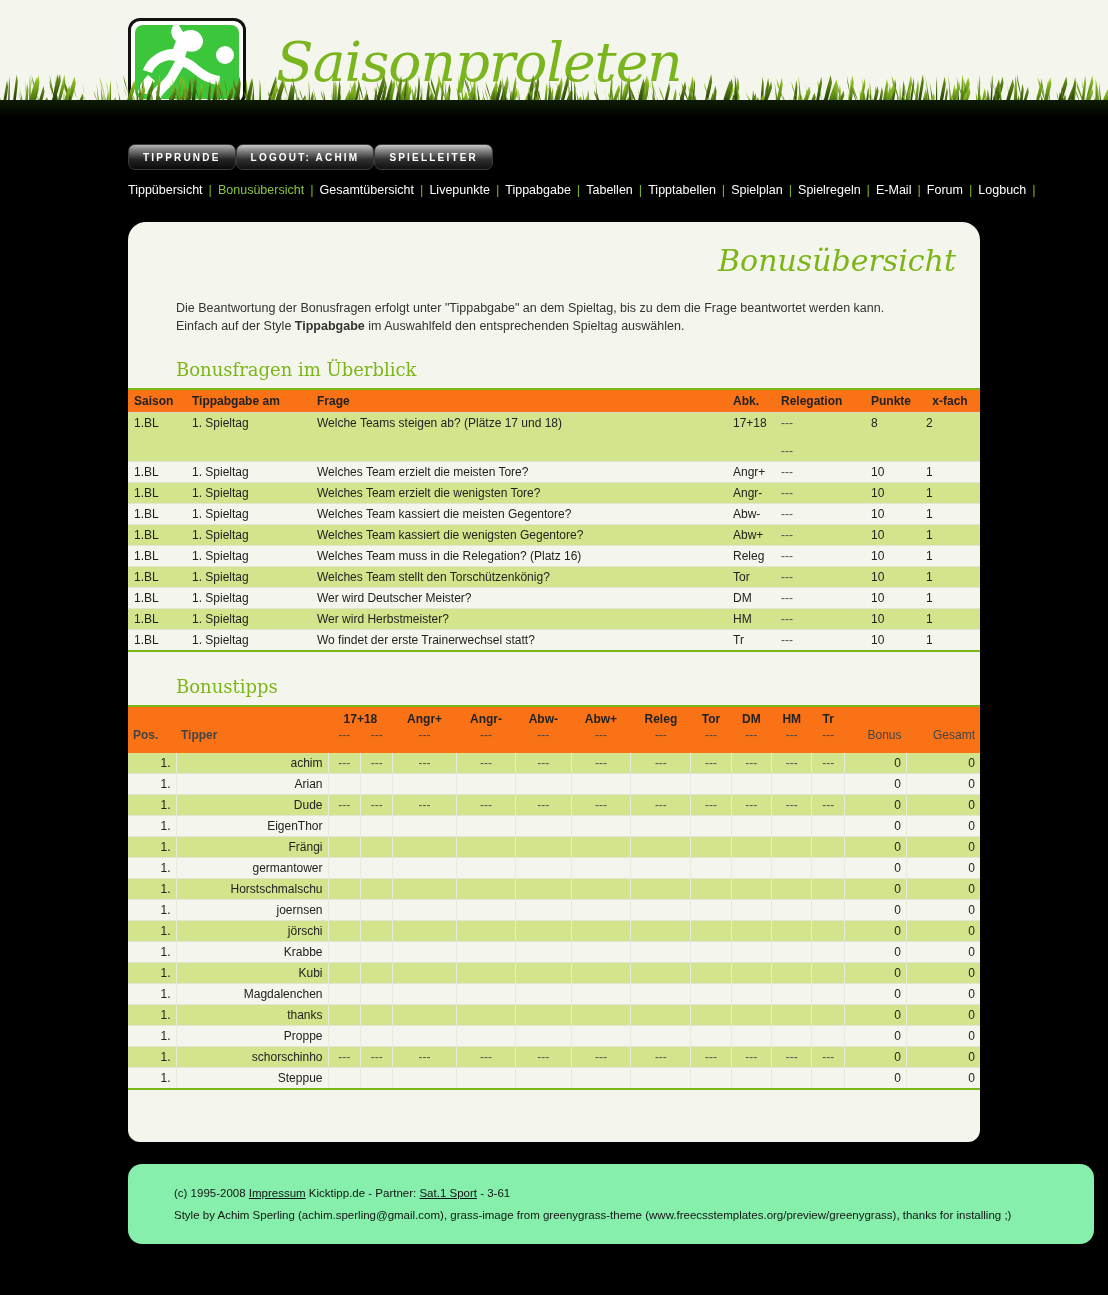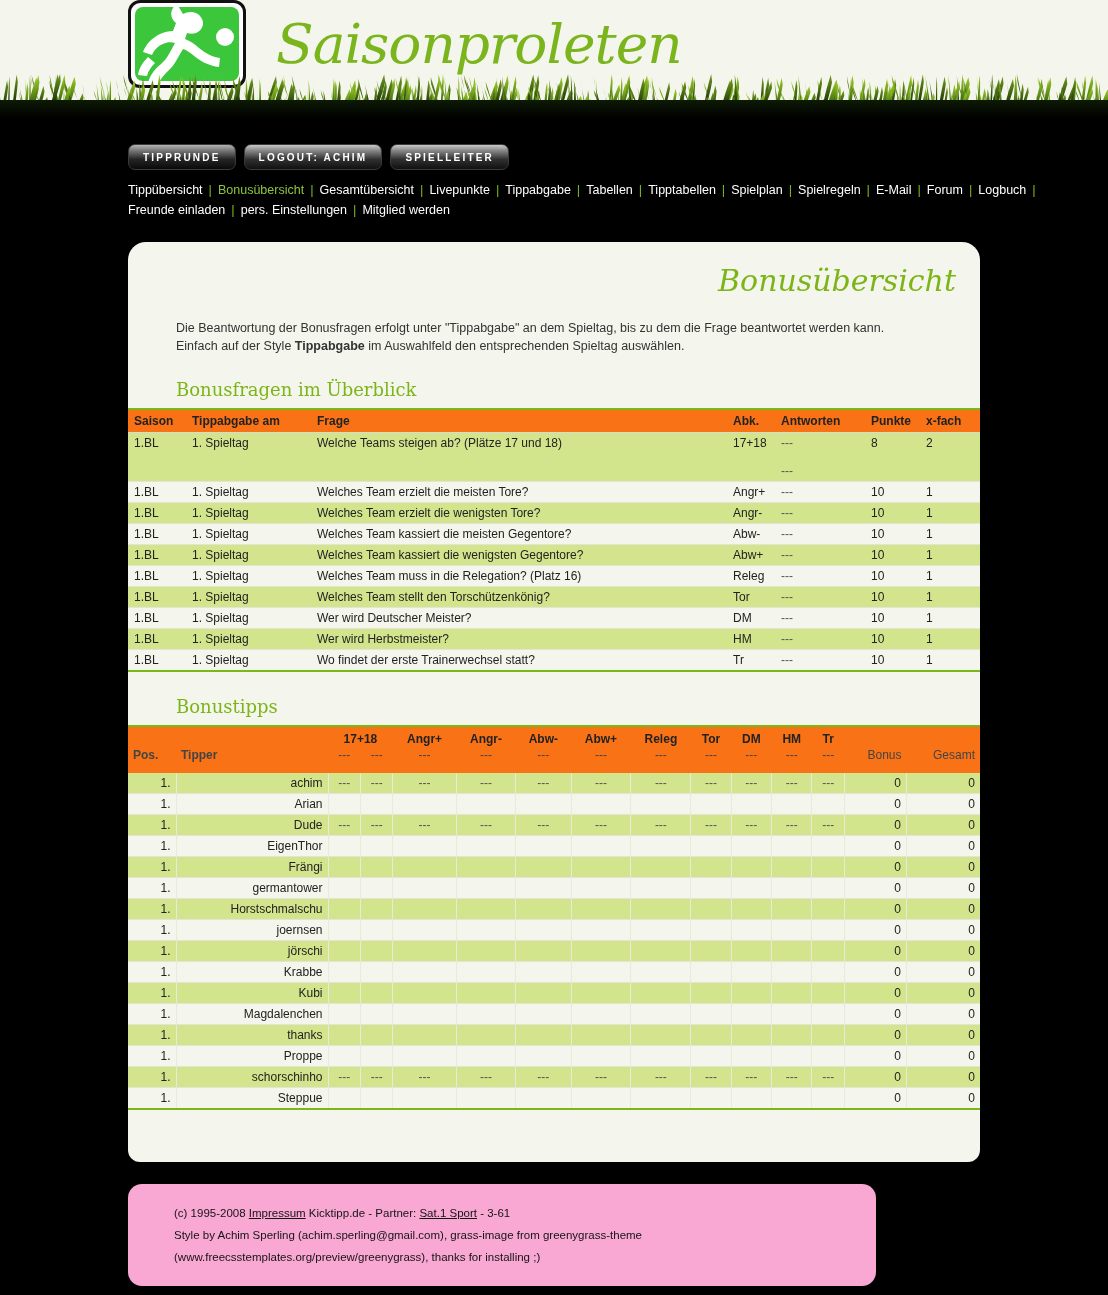--- a/index.html
+++ b/index.html
@@ -14,21 +14,21 @@
   }
 
   
   #header {
     position:relative;
     height:130px;
     background:#f4f5ec;
   }
   #header-inner {
     display:flex; align-items:center;
-    padding-left:128px; 
+    padding-left:128px; padding-top:18px;
   }
   #logo {
     width:118px; height:88px;
     border:3px solid #111;
     border-radius:12px;
     background:#fff;
     padding:4px;
     display:flex; align-items:center; justify-content:center;
     flex:0 0 auto;
   }
@@ -55,21 +55,21 @@
     height:62px;
     overflow:hidden;
   }
   #grass .base {
     position:absolute; left:0; right:0; bottom:0; height:30px;
     background:linear-gradient(to bottom,#0d1a05 0%, #000 60%);
   }
 
   
   #nav-area { background:#000; padding:14px 0 4px 128px; }
-  #tabrow { display:flex; gap:8px; }
+  #tabrow { display:flex; }
   .tabbtn {
     height:26px;
     padding:0 14px;
     display:flex; align-items:center;
     border-radius:7px;
     background:linear-gradient(to bottom,#c9c9c9 0%,#8a8a8a 22%,#303030 60%,#111 100%);
     color:#fff;
     font-size:10px;
     font-weight:bold;
     letter-spacing:2.2px;
@@ -154,22 +154,22 @@
   .grp-head { text-align:center; font-weight:bold; }
   .tbl2 .hdr-row-top th { padding-top:5px; padding-bottom:1px; }
   .tbl2 .hdr-row-bot th { padding-top:1px; padding-bottom:11px; color:#444; font-weight:normal; }
   .tbl2 .hdr-row-bot th.lbl { font-weight:bold; }
 
   .panel-tail { height:52px; }
 
   
   #footer {
     margin:22px 0 0 128px;
-    width:748px;
-    background:#f9a8d4;
+    width:966px;
+    background:#86efac;
     border-radius:14px;
     padding:18px 46px;
     color:#141414;
     font-size:11.5px;
     line-height:22px;
   }
   #footer a { color:#141414; text-decoration:underline; }
 </style>
 </head>
 <body>
@@ -1117,21 +1117,20 @@
       </div>
       <div class="tabbtn">
         <span>LOGOUT: ACHIM</span>
       </div>
       <div class="tabbtn">
         <span>SPIELLEITER</span>
       </div>
     </div>
   <div id="menulinks">
     <div class="menu-line" id="menu-line-1"><a href="#" class="mlink">Tippübersicht</a><span class="msep">|</span><a href="#" class="mlink active">Bonusübersicht</a><span class="msep">|</span><a href="#" class="mlink">Gesamtübersicht</a><span class="msep">|</span><a href="#" class="mlink">Livepunkte</a><span class="msep">|</span><a href="#" class="mlink">Tippabgabe</a><span class="msep">|</span><a href="#" class="mlink">Tabellen</a><span class="msep">|</span><a href="#" class="mlink">Tipptabellen</a><span class="msep">|</span><a href="#" class="mlink">Spielplan</a><span class="msep">|</span><a href="#" class="mlink">Spielregeln</a><span class="msep">|</span><a href="#" class="mlink">E-Mail</a><span class="msep">|</span><a href="#" class="mlink">Forum</a><span class="msep">|</span><a href="#" class="mlink">Logbuch</a><span class="msep">|</span></div>
-    <div class="menu-line" id="menu-line-2"><a href="#" class="mlink">Freunde einladen</a><span class="msep">|</span><a href="#" class="mlink">pers. Einstellungen</a><span class="msep">|</span><a href="#" class="mlink">Mitglied werden</a></div>
   </div>
 </div>
 
 <div id="panel">
   <div id="panel-pad">
 
     <div class="page-title">Bonusübersicht</div>
 
     <div class="intro">
       <div>Die Beantwortung der Bonusfragen erfolgt unter "Tippabgabe" an dem Spieltag, bis zu dem die Frage beantwortet werden kann.</div>
@@ -1141,23 +1140,23 @@
     <div class="section-h">Bonusfragen im Überblick</div>
 
     <div class="tbl-wrap">
       <table class="tbl">
         <thead>
             <tr id="q-head">
               <th style="width: 58px;">Saison</th>
               <th style="width: 125px;">Tippabgabe am</th>
               <th style="width: auto;">Frage</th>
               <th style="width: 48px;">Abk.</th>
-              <th style="width: 90px;">Antworten</th>
+              <th style="width: 90px;">Relegation</th>
               <th style="width: 55px;">Punkte</th>
-              <th style="width: 60px;">x-fach</th>
+              <th style="width: 60px; text-align: center;">x-fach</th>
             </tr>
           </thead>
         <tbody id="q-body">
             <tr class="alt tall">
               <td>1.BL</td>
               <td>1. Spieltag</td>
               <td>Welche Teams steigen ab? (Plätze 17 und 18)</td>
               <td>17+18</td>
               <td>
                 <div class="dash">---</div>

